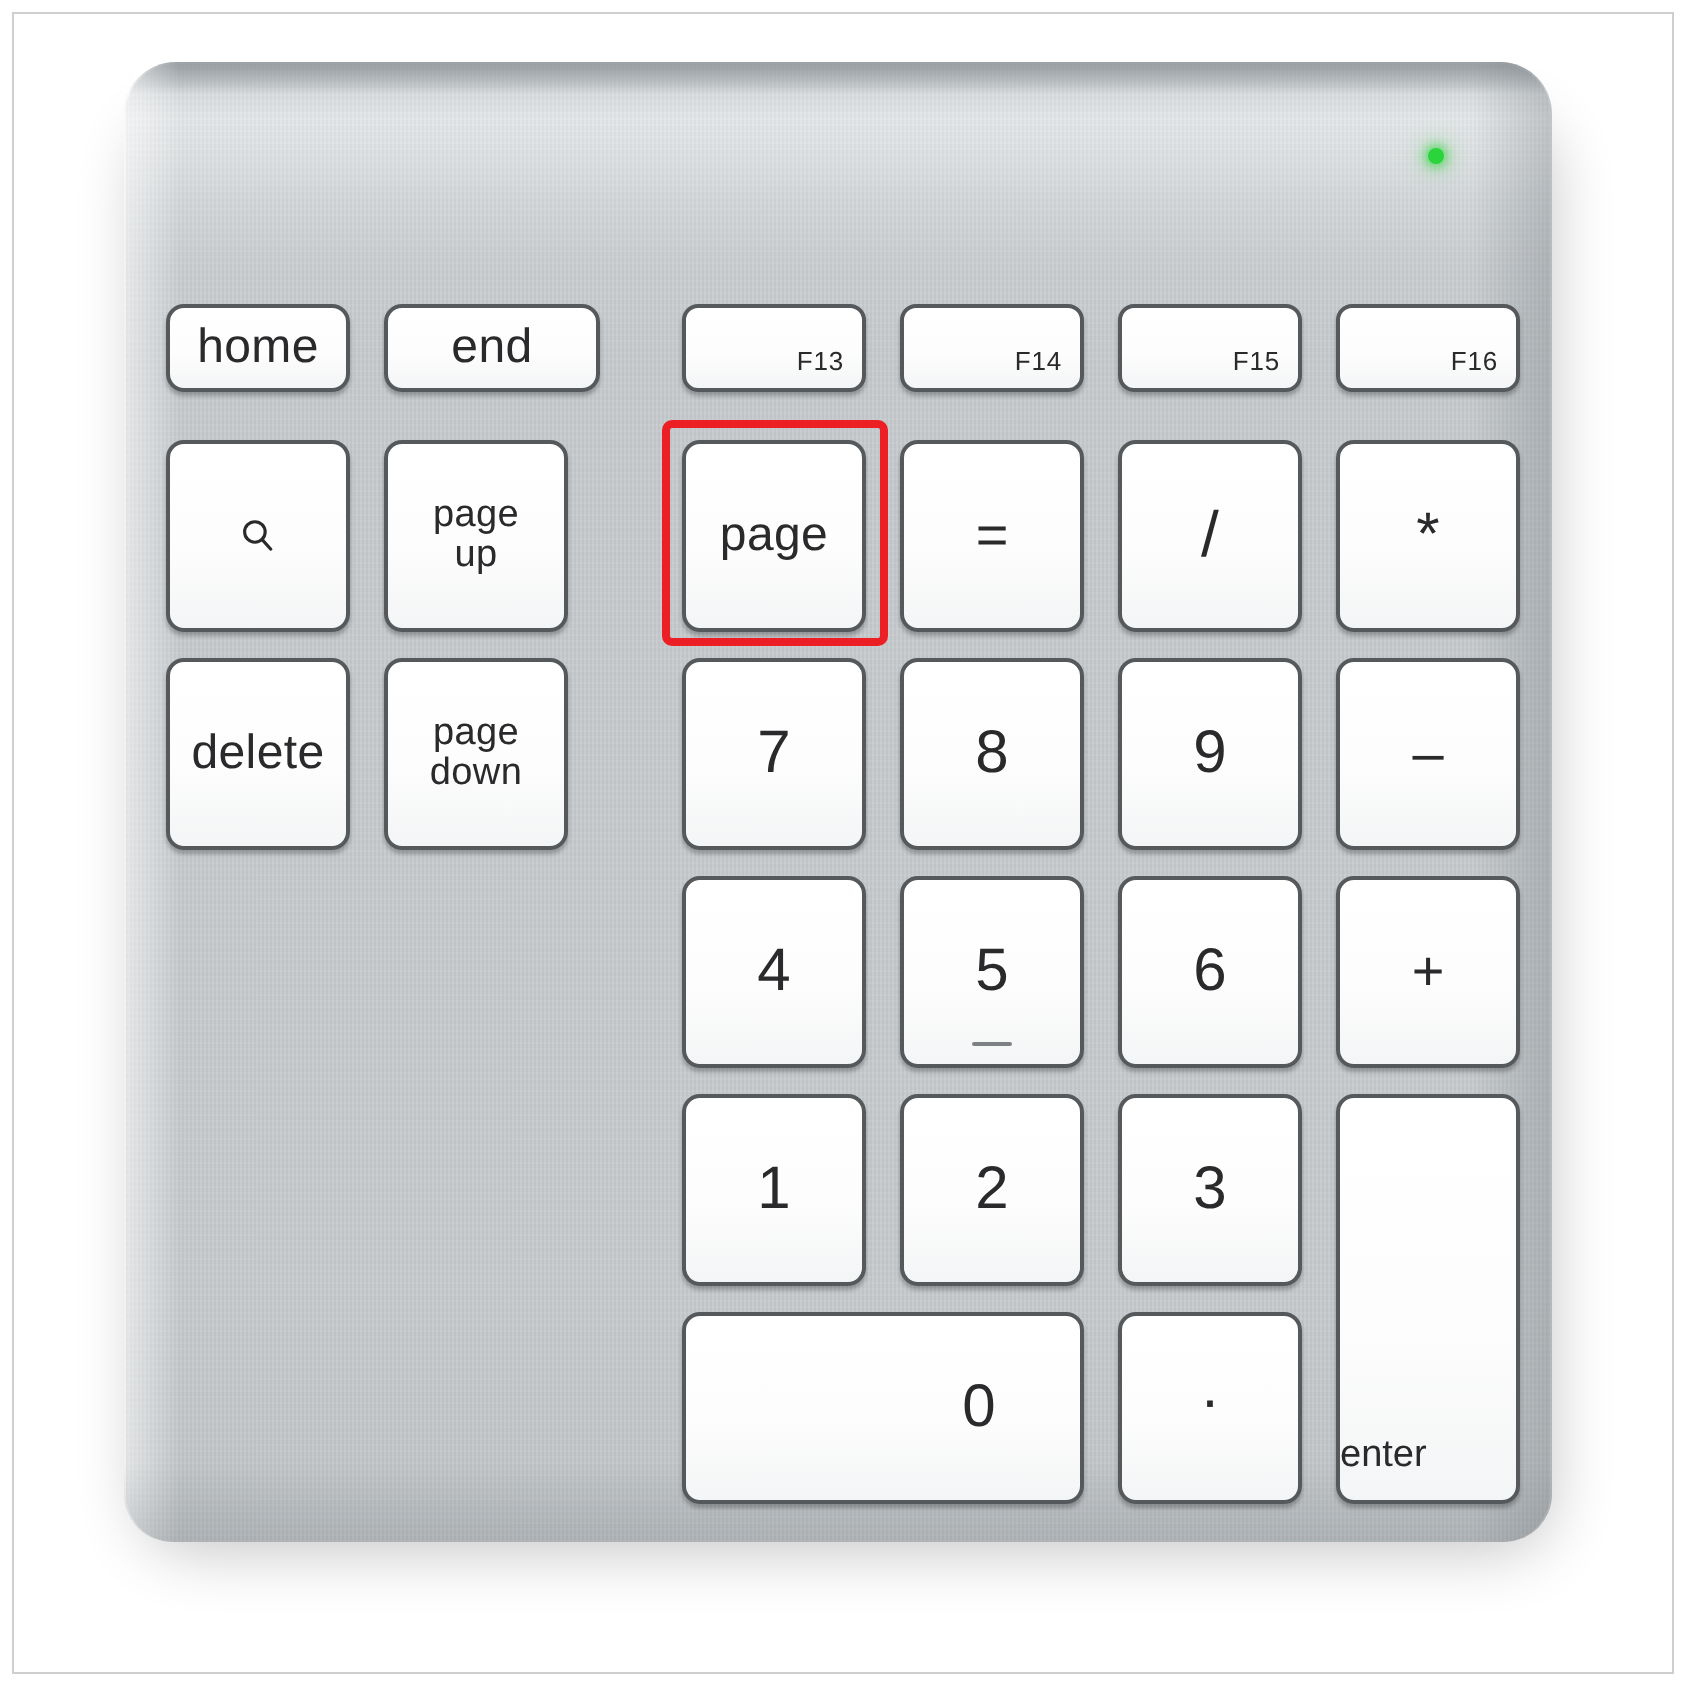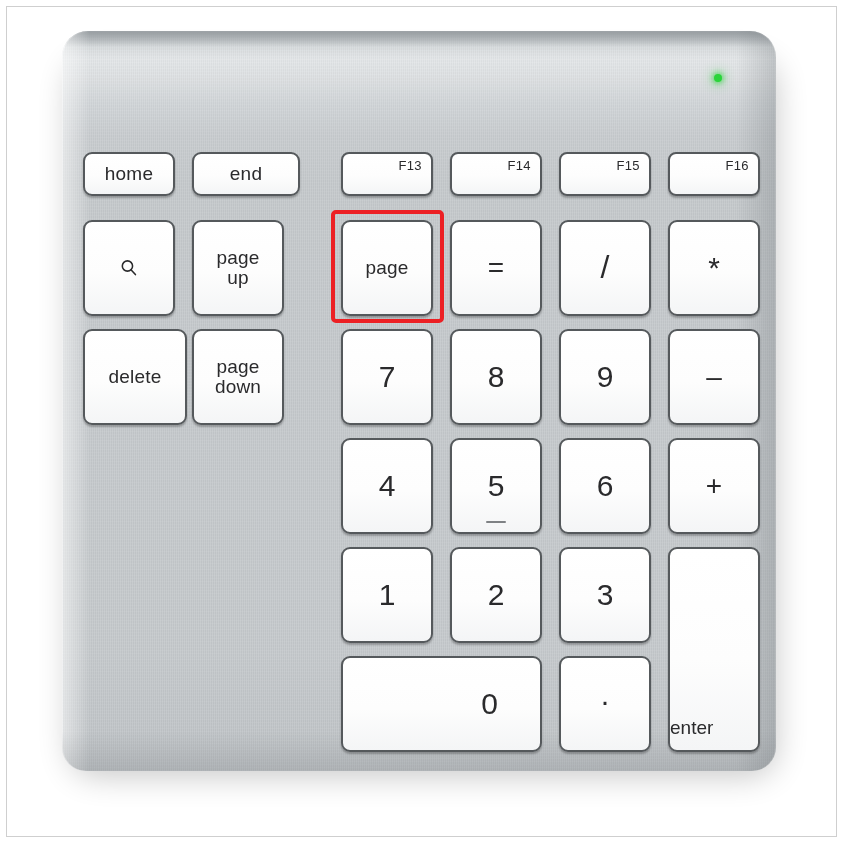--- a/index.html
+++ b/index.html
@@ -147,28 +147,28 @@
     text-align: center;
     user-select: none;
     overflow: hidden;
   }
   .key .label {
     display: block;
     white-space: pre-line;
   }
 
   
-  .key.word    { font-size: 19px; letter-spacing: 0.2px; }
+  .key.word    { font-size: 24px; letter-spacing: 0.2px; }
   .key.word2   { font-size: 19px; letter-spacing: 0.2px; }
   
   .key.fkey {
     border-radius: 8px;
     align-items: flex-end;
     justify-content: flex-end;
-    padding: 0 9px 21px 0;
+    padding: 0 9px 6px 0;
     font-size: 13px;
     letter-spacing: 0.4px;
   }
   
   .key.digit   { font-size: 30px; }
   
   .key.op      { font-size: 28px; }
   .key.opslash { font-size: 32px; }
   .key.opstar  { font-size: 30px; }
   
@@ -258,21 +258,21 @@
         <circle cx="10.3" cy="9.8" r="5.6"></circle>
         <line x1="14.4" y1="14.1" x2="19" y2="19.2"></line>
       </svg>
     </span>
   </div>
   <div class="key word2" style="left:192px; top:220px; width:92px; height:96px;">
     <span class="label">page
 up</span>
   </div>
 
-  <div class="key word" style="left:83px; top:329px; width:104px; height:96px;">
+  <div class="key word" style="left:83px; top:329px; width:92px; height:96px;">
     <span class="label">delete</span>
   </div>
   <div class="key word2" style="left:192px; top:329px; width:92px; height:96px;">
     <span class="label">page
 down</span>
   </div>
 
   <div class="key word" style="left:341px; top:220px; width:92px; height:96px;">
     <span class="label">page</span>
   </div>

